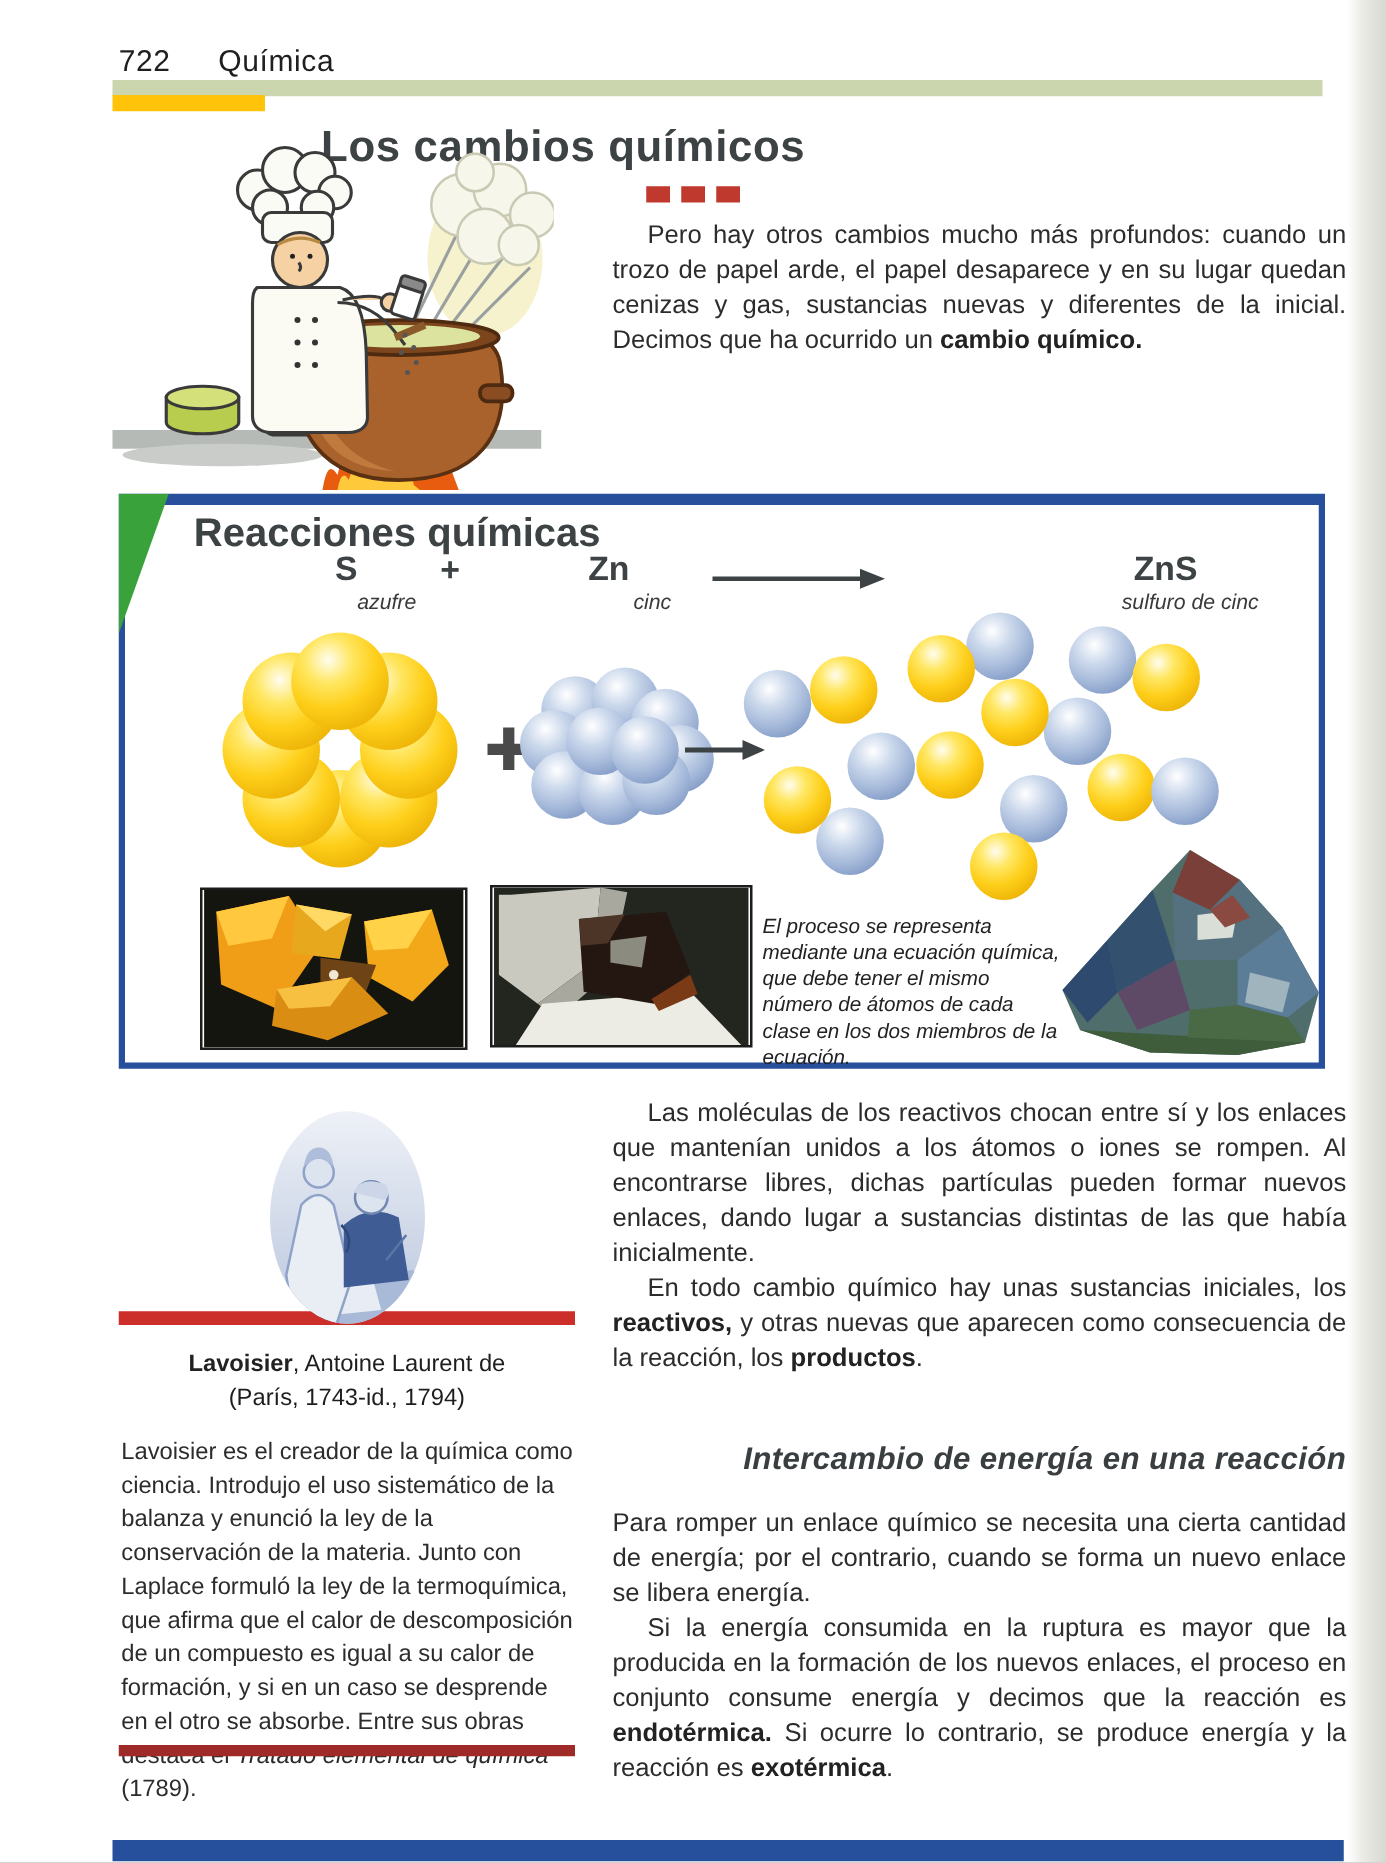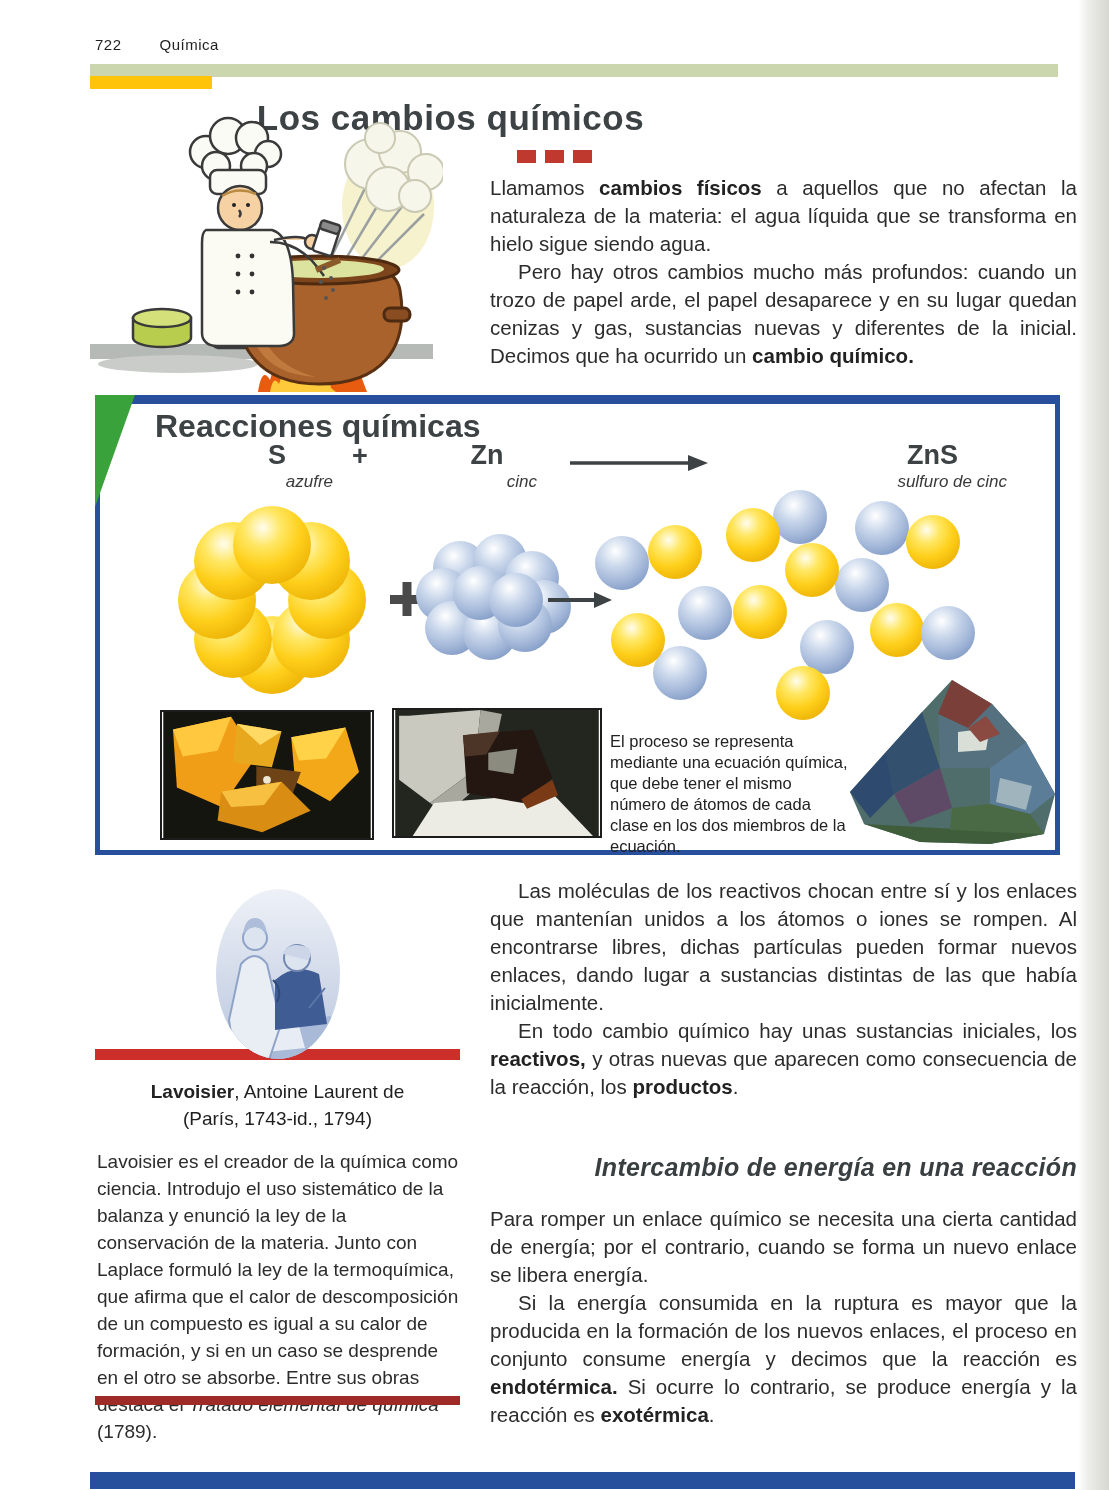--- a/index.html
+++ b/index.html
@@ -3,39 +3,39 @@
 <meta charset="utf-8">
 <style>
   * { margin:0; padding:0; box-sizing:border-box; }
   body { background:#888; font-family:"Liberation Sans", sans-serif; }
   .page {
     position:relative; width:1109px; height:1490px; background:#ffffff;
     margin:0 auto; overflow:hidden; color:#2c2c2c;
   }
   .abs { position:absolute; }
   
-  .folio { left:95px; top:36px; font-size:15px; color:#1f1f1f; letter-spacing:.5px; }
+  .folio { left:95px; top:36px; font-size:24px; color:#1f1f1f; letter-spacing:.5px; }
   .folio .sec { margin-left:38px; }
   .bar-green { left:90px; top:64px; width:968px; height:13px; background:#ccd6ae; }
   .bar-yellow { left:90px; top:76px; width:122px; height:13px; background:#ffc40a; }
   
   .title { left:0; top:98px; width:901px; text-align:center; font-size:35px; font-weight:bold; color:#3d4244; letter-spacing:.5px; }
   .squares { left:0; top:149px; width:1109px; text-align:center; }
   .squares i { display:inline-block; width:19px; height:13px; background:#c0392f; margin:0 4.5px; }
   
   .intro { left:490px; top:174px; width:587px; font-size:20.5px; line-height:28px; text-align:justify; }
   .intro p.ind, .col-main p.ind { text-indent:28px; }
   strong { color:#222; }
   
   .rbox { left:95px; top:395px; width:965px; height:460px; border:5px solid #274f9b; border-top-width:9px; background:#fff; }
   .rbox-green { left:95px; top:395px; width:50px; height:118px; }
   .rbox-title { left:155px; top:408px; font-size:32px; font-weight:bold; color:#3d4244; }
   .formula { font-size:27px; font-weight:bold; color:#3d4244; text-align:center; }
   .subname { font-size:17px; font-style:italic; color:#3a3a3a; text-align:right; }
-  .box-caption { left:610px; top:731px; width:238px; font-size:16.5px; line-height:21px; color:#222; }
+  .box-caption { left:610px; top:731px; width:238px; font-size:16.5px; font-style:italic; line-height:21px; color:#222; }
   .photo { border:2px solid #1c1c1c; }
   
   .redbar1 { left:95px; top:1049px; width:365px; height:11px; background:#cc2e2a; }
   .redbar2 { left:95px; top:1396px; width:365px; height:9px; background:#9e2b27; }
   .port-caption { left:95px; top:1078px; width:365px; text-align:center; font-size:19px; line-height:27px; color:#1e1e1e; }
   .bio { left:97px; top:1148px; width:366px; font-size:19px; line-height:27px; text-align:left; color:#2c2c2c; }
   .bio .it { font-style:italic; }
   
   .col-main { left:490px; top:877px; width:587px; font-size:20.5px; line-height:28px; text-align:justify; }
   .col-main .gap { height:26px; }
@@ -132,21 +132,20 @@
       <circle cx="150" cy="144" r="2.4"></circle>
         <circle cx="150" cy="162" r="2.4"></circle>
         <circle cx="150" cy="180" r="2.4"></circle>
       <circle cx="164" cy="144" r="2.4"></circle>
         <circle cx="164" cy="162" r="2.4"></circle>
         <circle cx="164" cy="180" r="2.4"></circle>
     </g>
   </svg>
 
   <div class="abs intro">
-    <p><span>Llamamos </span><strong>cambios físicos</strong><span> a aquellos que no afectan la naturaleza de la materia: el agua líquida que se transforma en hielo sigue siendo agua.</span></p>
     <p class="ind"><span>Pero hay otros cambios mucho más profundos: cuando un trozo de papel arde, el papel desaparece y en su lugar quedan cenizas y gas, sustancias nuevas y diferentes de la inicial. Decimos que ha ocurrido un </span><strong>cambio químico.</strong></p>
   </div>
 
   <div class="abs rbox"></div>
   <svg class="abs rbox-green" viewBox="0 0 50 118">
     <polygon points="0,0 40,0 0,112" fill="#3aa23b"></polygon>
   </svg>
   <h2 class="abs rbox-title">Reacciones químicas</h2>
 
   <div class="abs formula" style="left:247px;top:440px;width:60px">S</div>

